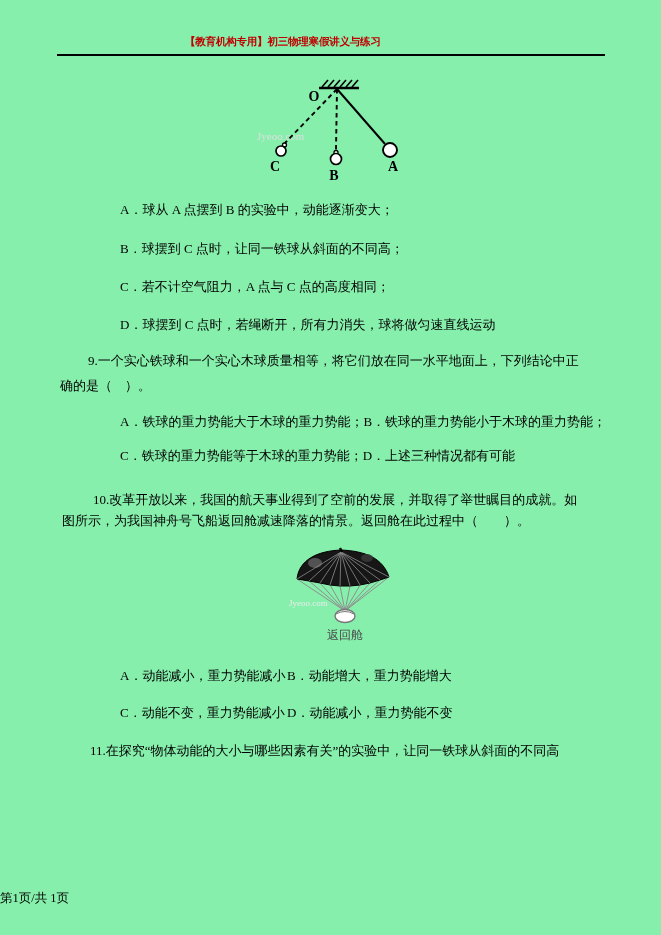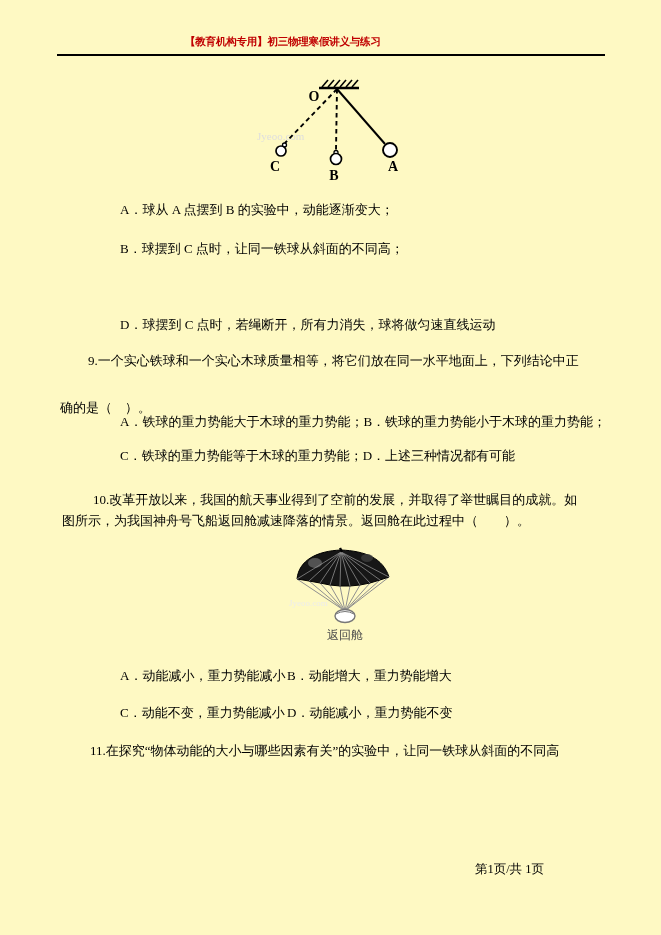--- a/index.html
+++ b/index.html
@@ -1,27 +1,27 @@
 <!DOCTYPE html>
 <html><head>
 <meta charset="utf-8">
 <style>
   html,body{margin:0;padding:0;background:#fff;}
   .page{
-    position:relative;width:661px;height:935px;background:#fef9c3;
+    position:relative;width:661px;height:935px;background:#86efac;
     font-family:"Liberation Serif","DejaVu Serif",serif;color:#000;overflow:hidden;
   }
   .t{position:absolute;font-size:13px;line-height:16px;white-space:pre;color:#000;}
   .header-title{
     position:absolute;left:185px;top:35px;font-size:10.5px;font-weight:bold;
     letter-spacing:-0.2px;white-space:pre;
   }
   .header-rule{position:absolute;left:57px;top:54px;width:548px;height:2px;background:#000;}
   .fig{position:absolute;}
-  .footer{position:absolute;left:0;top:861px;width:544px;text-align:right;font-size:12.5px;}
+  .footer{position:absolute;left:0;top:890px;width:544px;text-align:left;font-size:12.5px;}
   svg text{font-family:"Liberation Serif","DejaVu Serif",serif;}
 </style>
 </head>
 <body>
 
 <div class="page">
 
   <div class="header-title" style="color: rgb(192, 0, 0);">【教育机构专用】初三物理寒假讲义与练习</div>
   <div class="header-rule"></div>
 
@@ -54,24 +54,25 @@
     </g>
 
     <text x="62" y="23" font-size="14" font-weight="bold" text-anchor="middle">O</text>
     <text x="23" y="93" font-size="14" font-weight="bold" text-anchor="middle">C</text>
     <text x="82" y="102" font-size="14" font-weight="bold" text-anchor="middle">B</text>
     <text x="141" y="93" font-size="14" font-weight="bold" text-anchor="middle">A</text>
   </svg>
 
   <div class="t" style="left:120px;top:202px">A．球从 A 点摆到 B 的实验中，动能逐渐变大；</div>
   <div class="t" style="left:120px;top:241px">B．球摆到 C 点时，让同一铁球从斜面的不同高；</div>
+  <div class="t" style="left:120px;top:279px">C．若不计空气阻力，A 点与 C 点的高度相同；</div>
   <div class="t" style="left:120px;top:317px">D．球摆到 C 点时，若绳断开，所有力消失，球将做匀速直线运动</div>
 
   <div class="t" style="left:88px;top:353px">9.一个实心铁球和一个实心木球质量相等，将它们放在同一水平地面上，下列结论中正</div>
-  <div class="t" style="left:60px;top:400px">确的是（　）。</div>
+  <div class="t" style="left:60px;top:378px">确的是（　）。</div>
   <div class="t" style="left:120px;top:414px">A．铁球的重力势能大于木球的重力势能；B．铁球的重力势能小于木球的重力势能；</div>
   <div class="t" style="left:120px;top:448px">C．铁球的重力势能等于木球的重力势能；D．上述三种情况都有可能</div>
 
   <div class="t" style="left:93px;top:492px">10.改革开放以来，我国的航天事业得到了空前的发展，并取得了举世瞩目的成就。如</div>
   <div class="t" style="left:62px;top:513px">图所示，为我国神舟号飞船返回舱减速降落的情景。返回舱在此过程中（　　）。</div>
 
   <svg class="fig" style="left:283px;top:546px" width="130" height="108" viewBox="0 0 130 108">
 
     <text x="6" y="60" font-size="9" fill="#ececec">Jyeoo.com</text>
 

